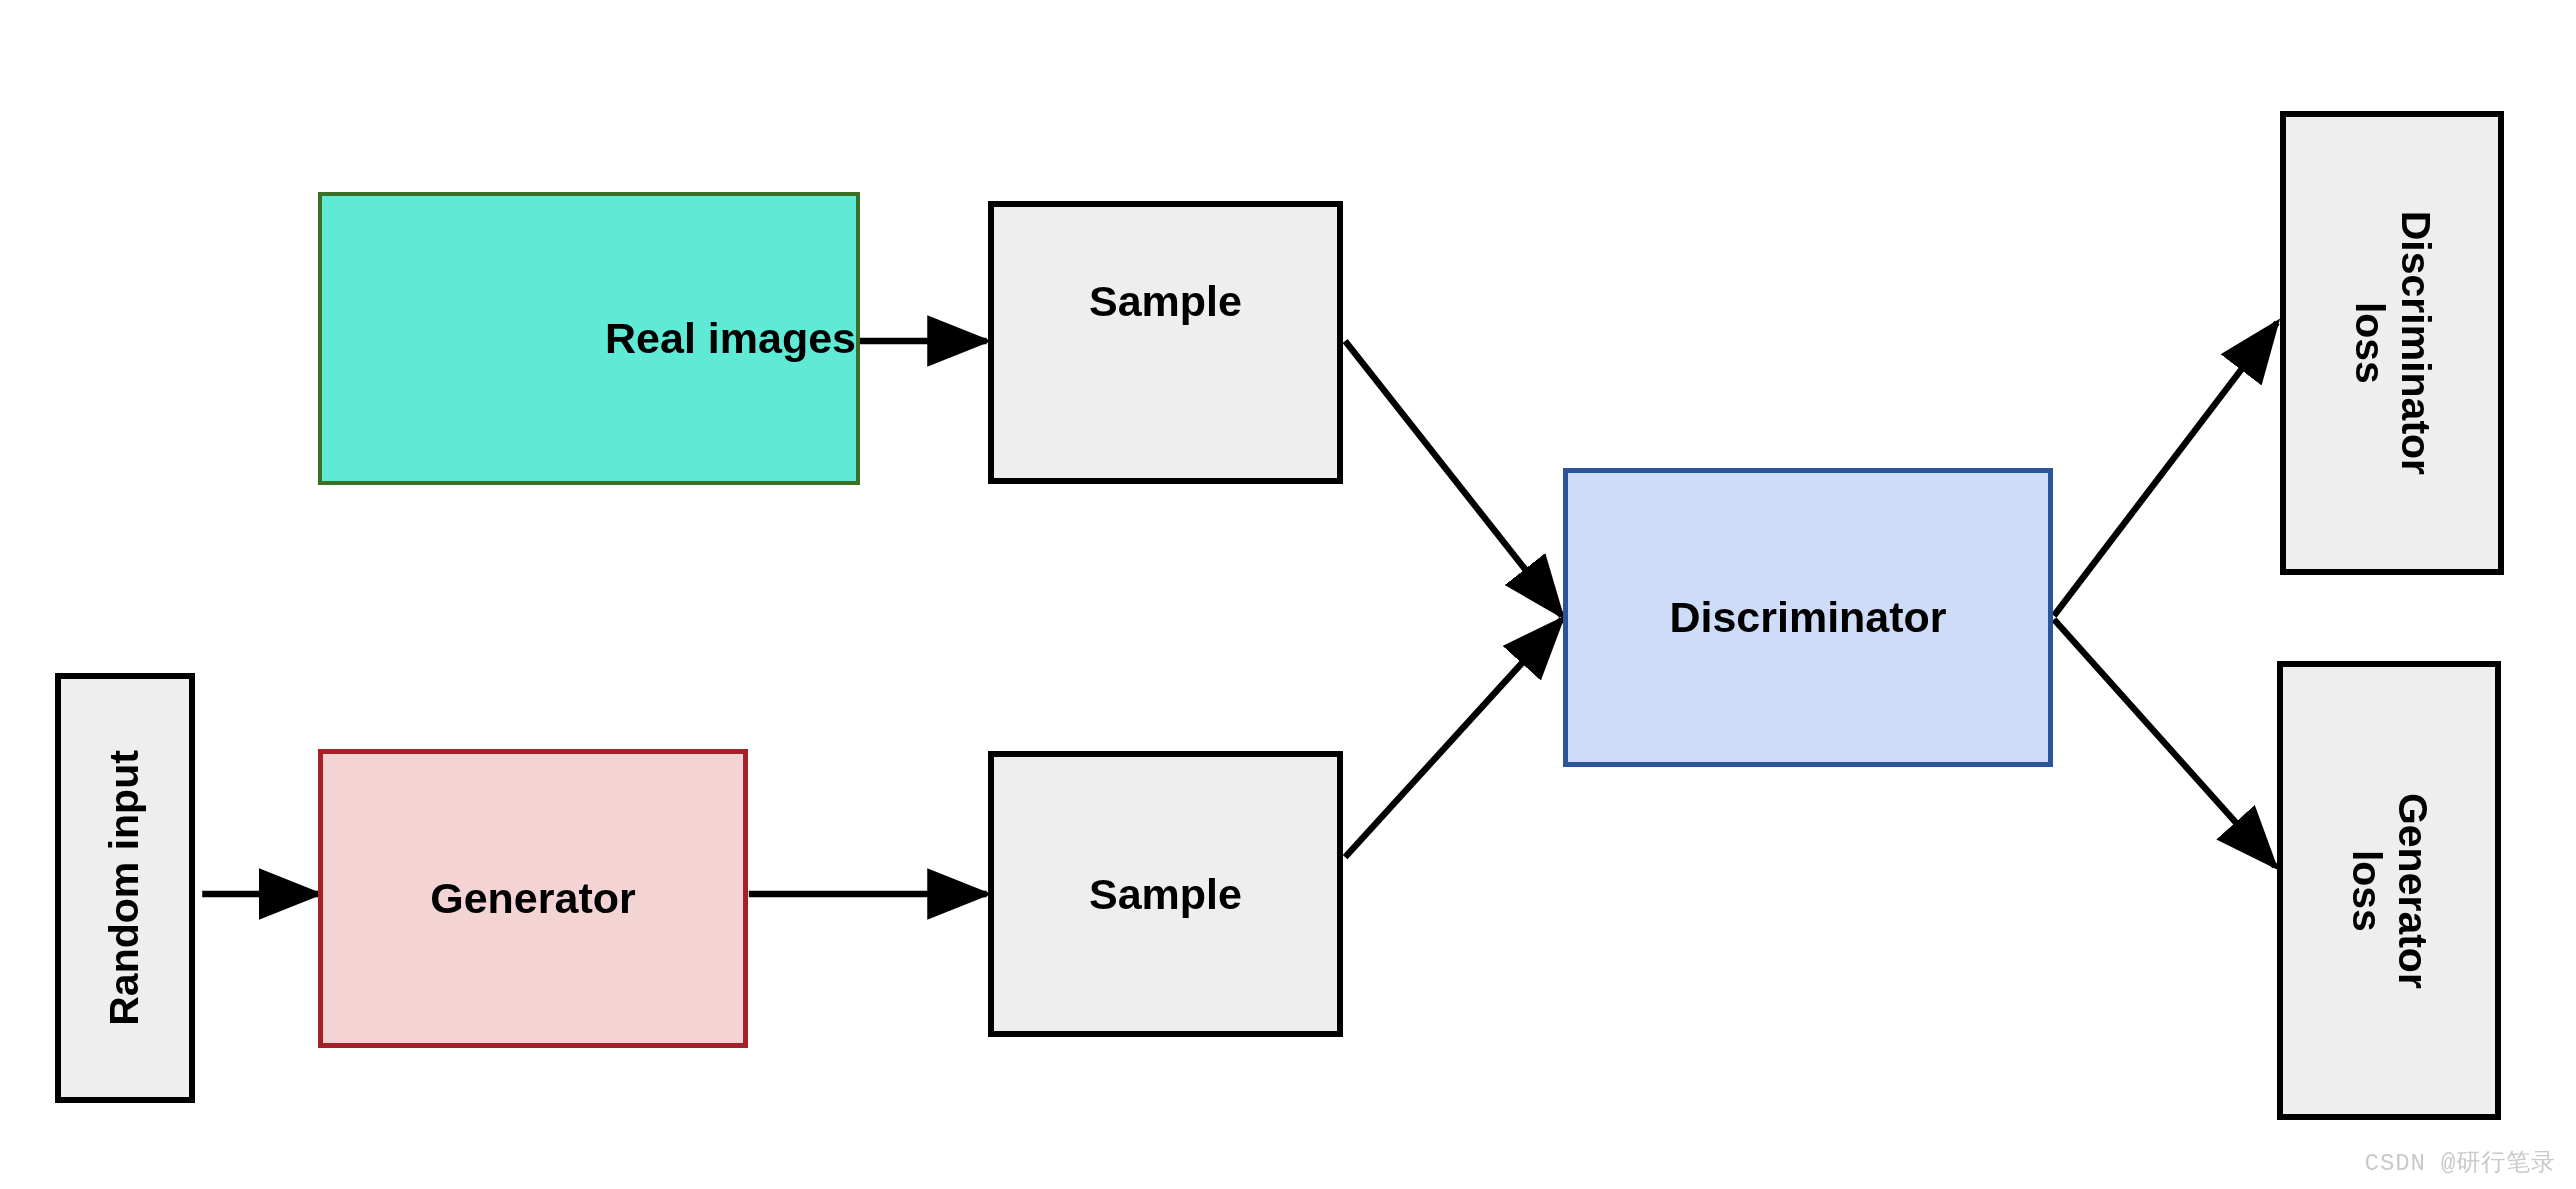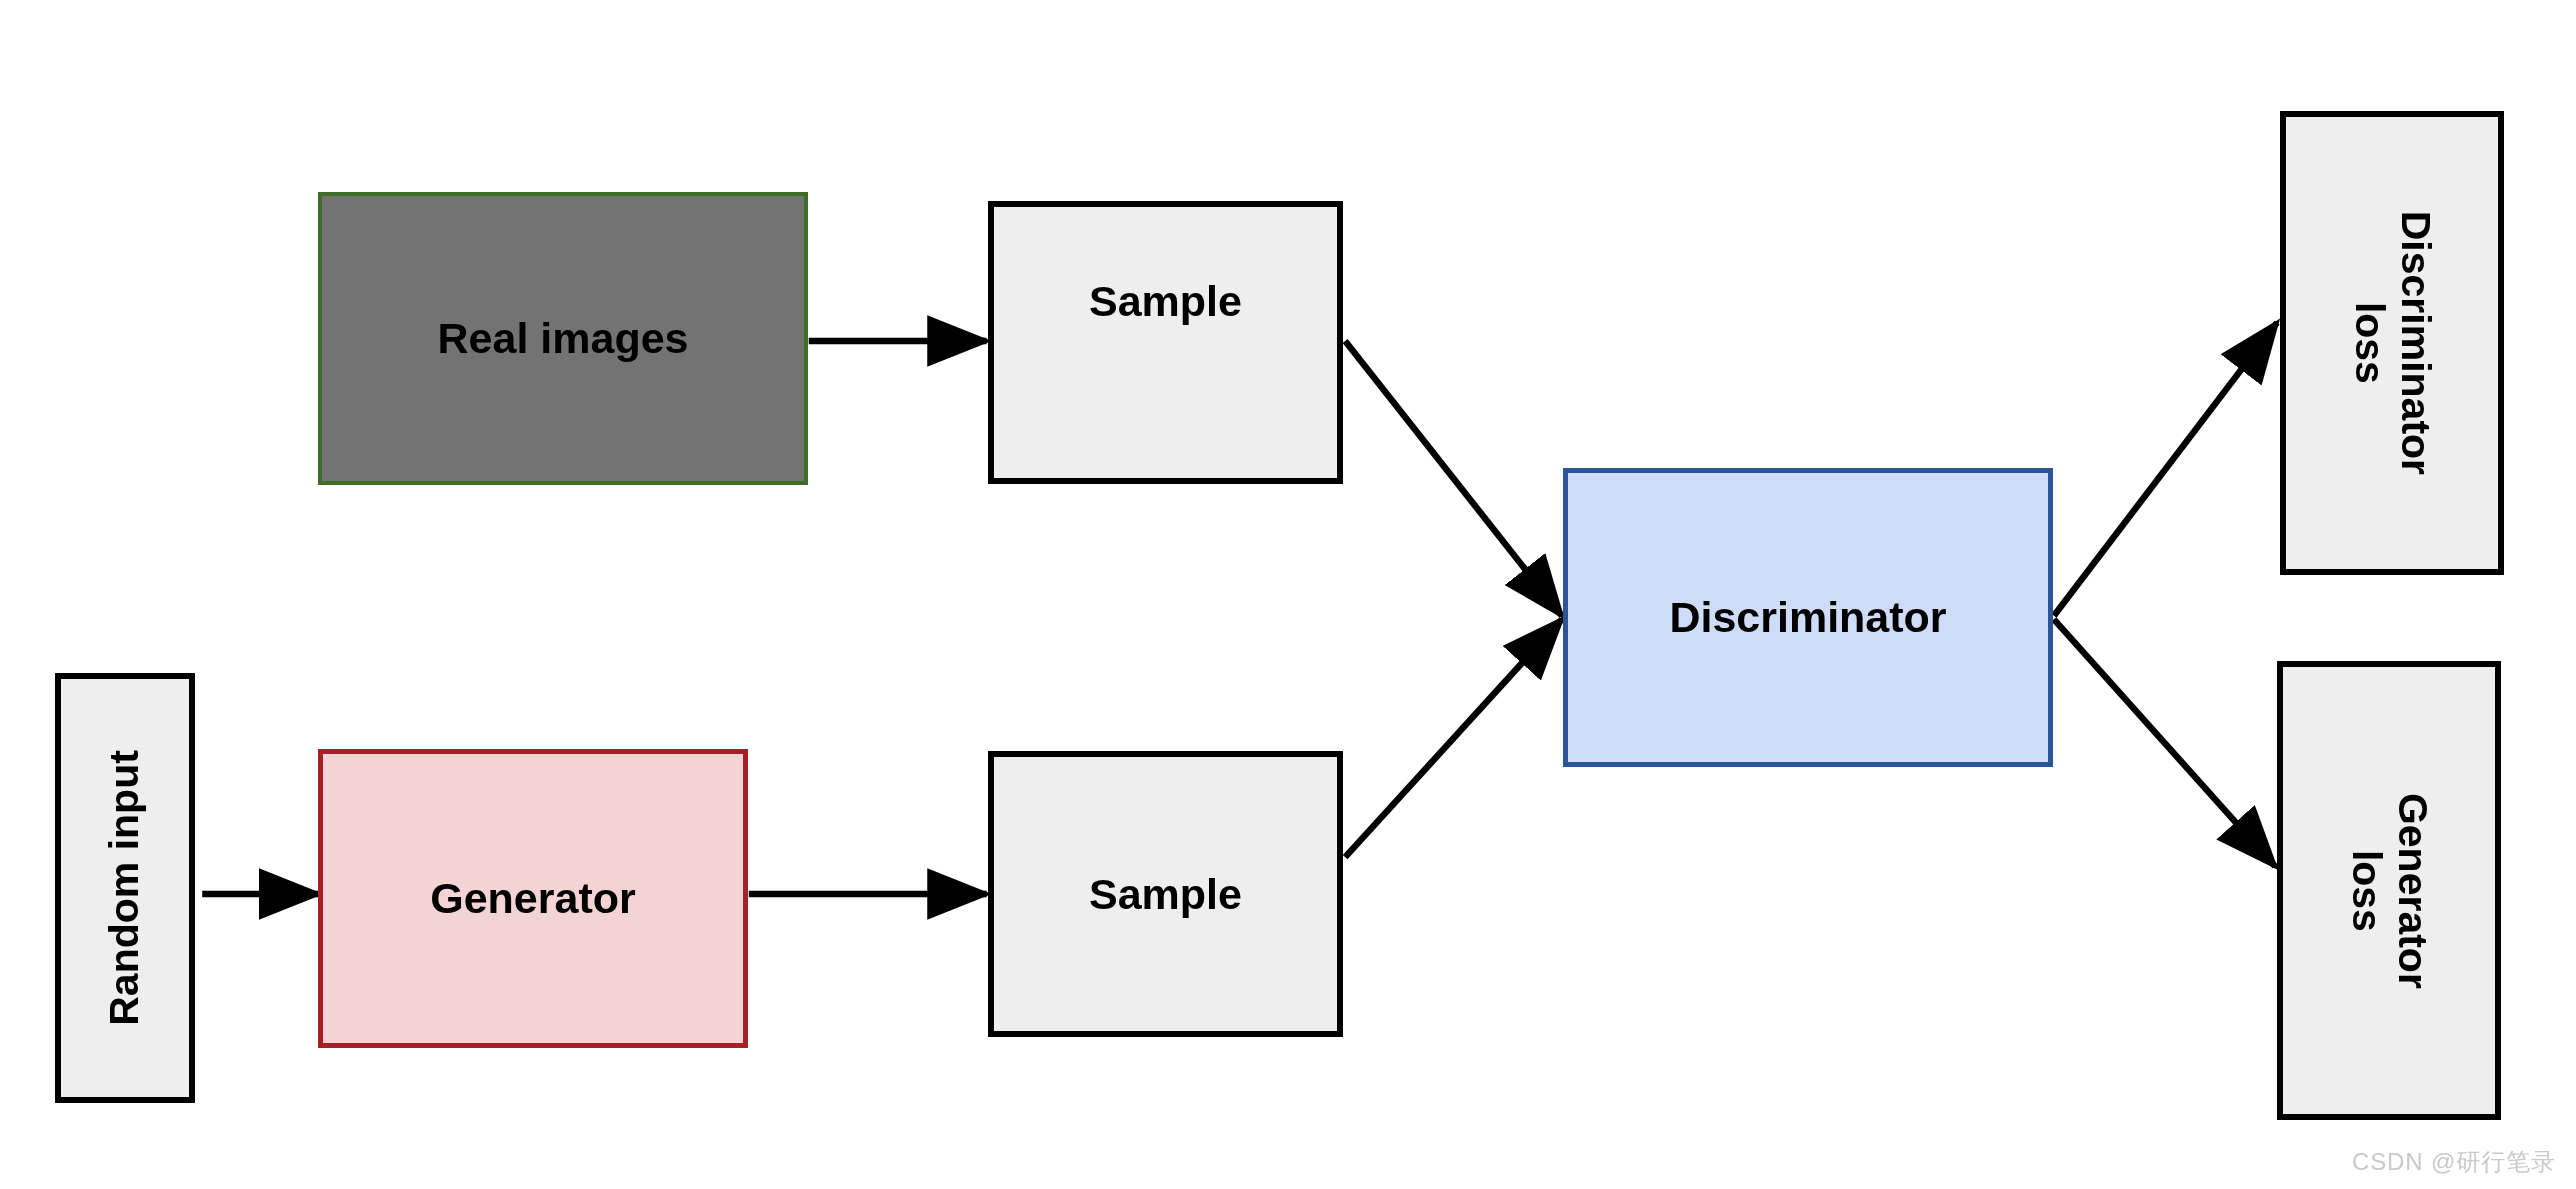--- a/index.html
+++ b/index.html
@@ -29,24 +29,25 @@
     line-height: 1.12;
   }
   .node .label {
     display: block;
     white-space: pre-line;
   }
 
   
   .n-real {
     left: 318px;  top: 192px;
-    width: 490px; height: 293px;
-    background: #737373;
+    width: 542px; height: 293px;
+    background: #5eead4;
     border: 4.6px solid #3d6e26;
     font-size: 43px;
+    justify-content: flex-end;
   }
   .n-sample-top {
     left: 988px; top: 201px;
     width: 355px; height: 283px;
     background: #eeeeee;
     border: 6.5px solid #000000;
     font-size: 43px;
     align-items: flex-start;
     padding-top: 70px;
   }
@@ -111,21 +112,21 @@
     pointer-events: none;
   }
 
   
   #watermark {
     position: absolute;
     right: 20px;
     bottom: 11px;
     font-size: 24px;
     color: #c9c9c9;
-    font-family: Liberation Sans, sans-serif;
+    font-family: Liberation Mono, monospace;
     letter-spacing: 0.9px;
     white-space: nowrap;
   }
 </style>
 </head>
 <body>
 
 <div id="canvas">
 
   <svg id="edges" viewBox="0 0 2794 1290" xmlns="http://www.w3.org/2000/svg">

